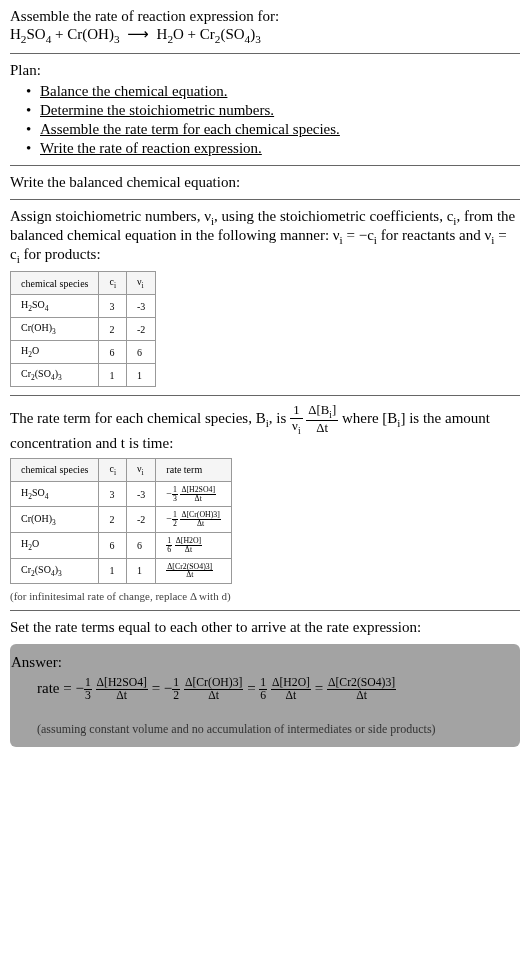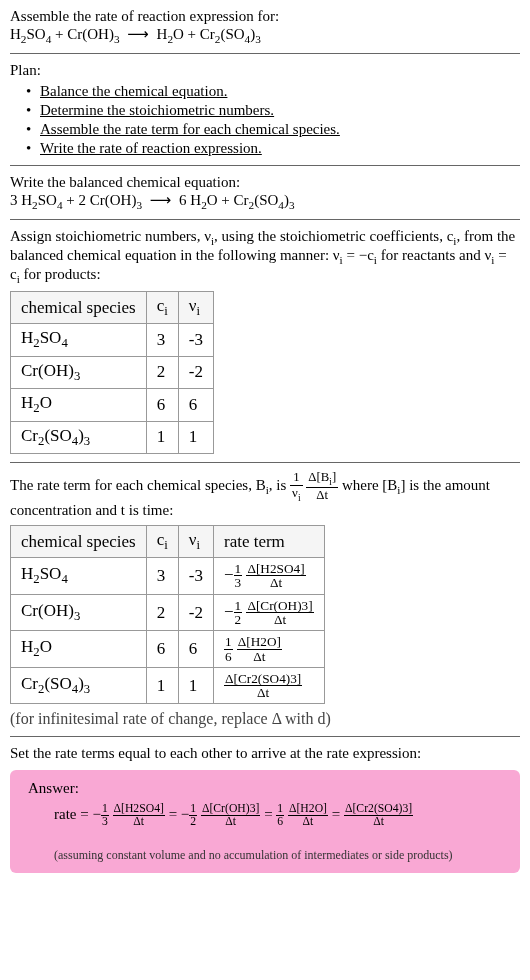--- a/index.html
+++ b/index.html
@@ -42,21 +42,21 @@
     margin: 2px 16px;
     text-decoration: underline;
   }
   .bullet {
     display: inline-block;
     width: 14px;
   }
   table.data {
     border-collapse: collapse;
     margin: 6px 0;
-    font-size: 17px;
+    font-size: 10px;
   }
   table.data th, table.data td {
     border: 1px solid #999;
     padding: 4px 10px;
     text-align: left;
     font-weight: normal;
   }
   table.data th {
     background: #f5f5f5;
   }
@@ -78,28 +78,28 @@
     display: block;
     padding: 1px 2px 0 2px;
   }
   .small-frac {
     font-size: 0.78em;
   }
   .small-frac .num, .small-frac .den {
     padding: 0 1px;
   }
   .note {
-    font-size: 16px;
+    font-size: 11px;
     color: #444;
     margin-top: 2px;
   }
   .answer-box {
-    background: #f9a8d4;
+    background: #a3a3a3;
     border-radius: 6px;
-    padding: 10px 18px;
+    padding: 10px 1px;
     margin-top: 8px;
   }
   .answer-box .ans-label {
     margin-bottom: 6px;
   }
   .answer-box .ans-eq {
     padding-left: 26px;
     margin-bottom: 20px;
   }
   .answer-box .ans-note {
@@ -133,23 +133,20 @@
       <li><span class="bullet">•</span><span>Balance the chemical equation.</span></li>
       <li><span class="bullet">•</span><span>Determine the stoichiometric numbers.</span></li>
       <li><span class="bullet">•</span><span>Assemble the rate term for each chemical species.</span></li>
       <li><span class="bullet">•</span><span>Write the rate of reaction expression.</span></li>
     </ul>
   </div>
   <hr>
 
   <div class="section">
     <div>Write the balanced chemical equation:</div>
-    <div class="eq">
-      3 H<sub>2</sub>SO<sub>4</sub> + 2 Cr(OH)<sub>3</sub> <span class="arrow">⟶</span> 6 H<sub>2</sub>O + Cr<sub>2</sub>(SO<sub>4</sub>)<sub>3</sub>
-    </div>
   </div>
   <hr>
 
   <div class="section">
     <div>
       <span>Assign stoichiometric numbers, </span><span class="ital">ν<sub>i</sub></span><span>, using the stoichiometric coefficients, </span><span class="ital">c<sub>i</sub></span><span>, from the balanced chemical equation in the following manner: </span><span class="ital">ν<sub>i</sub></span> = −<span class="ital">c<sub>i</sub></span><span> for reactants and </span><span class="ital">ν<sub>i</sub></span> = <span class="ital">c<sub>i</sub></span><span> for products:</span>
     </div>
     <table class="data">
       <tbody>
           <tr>

